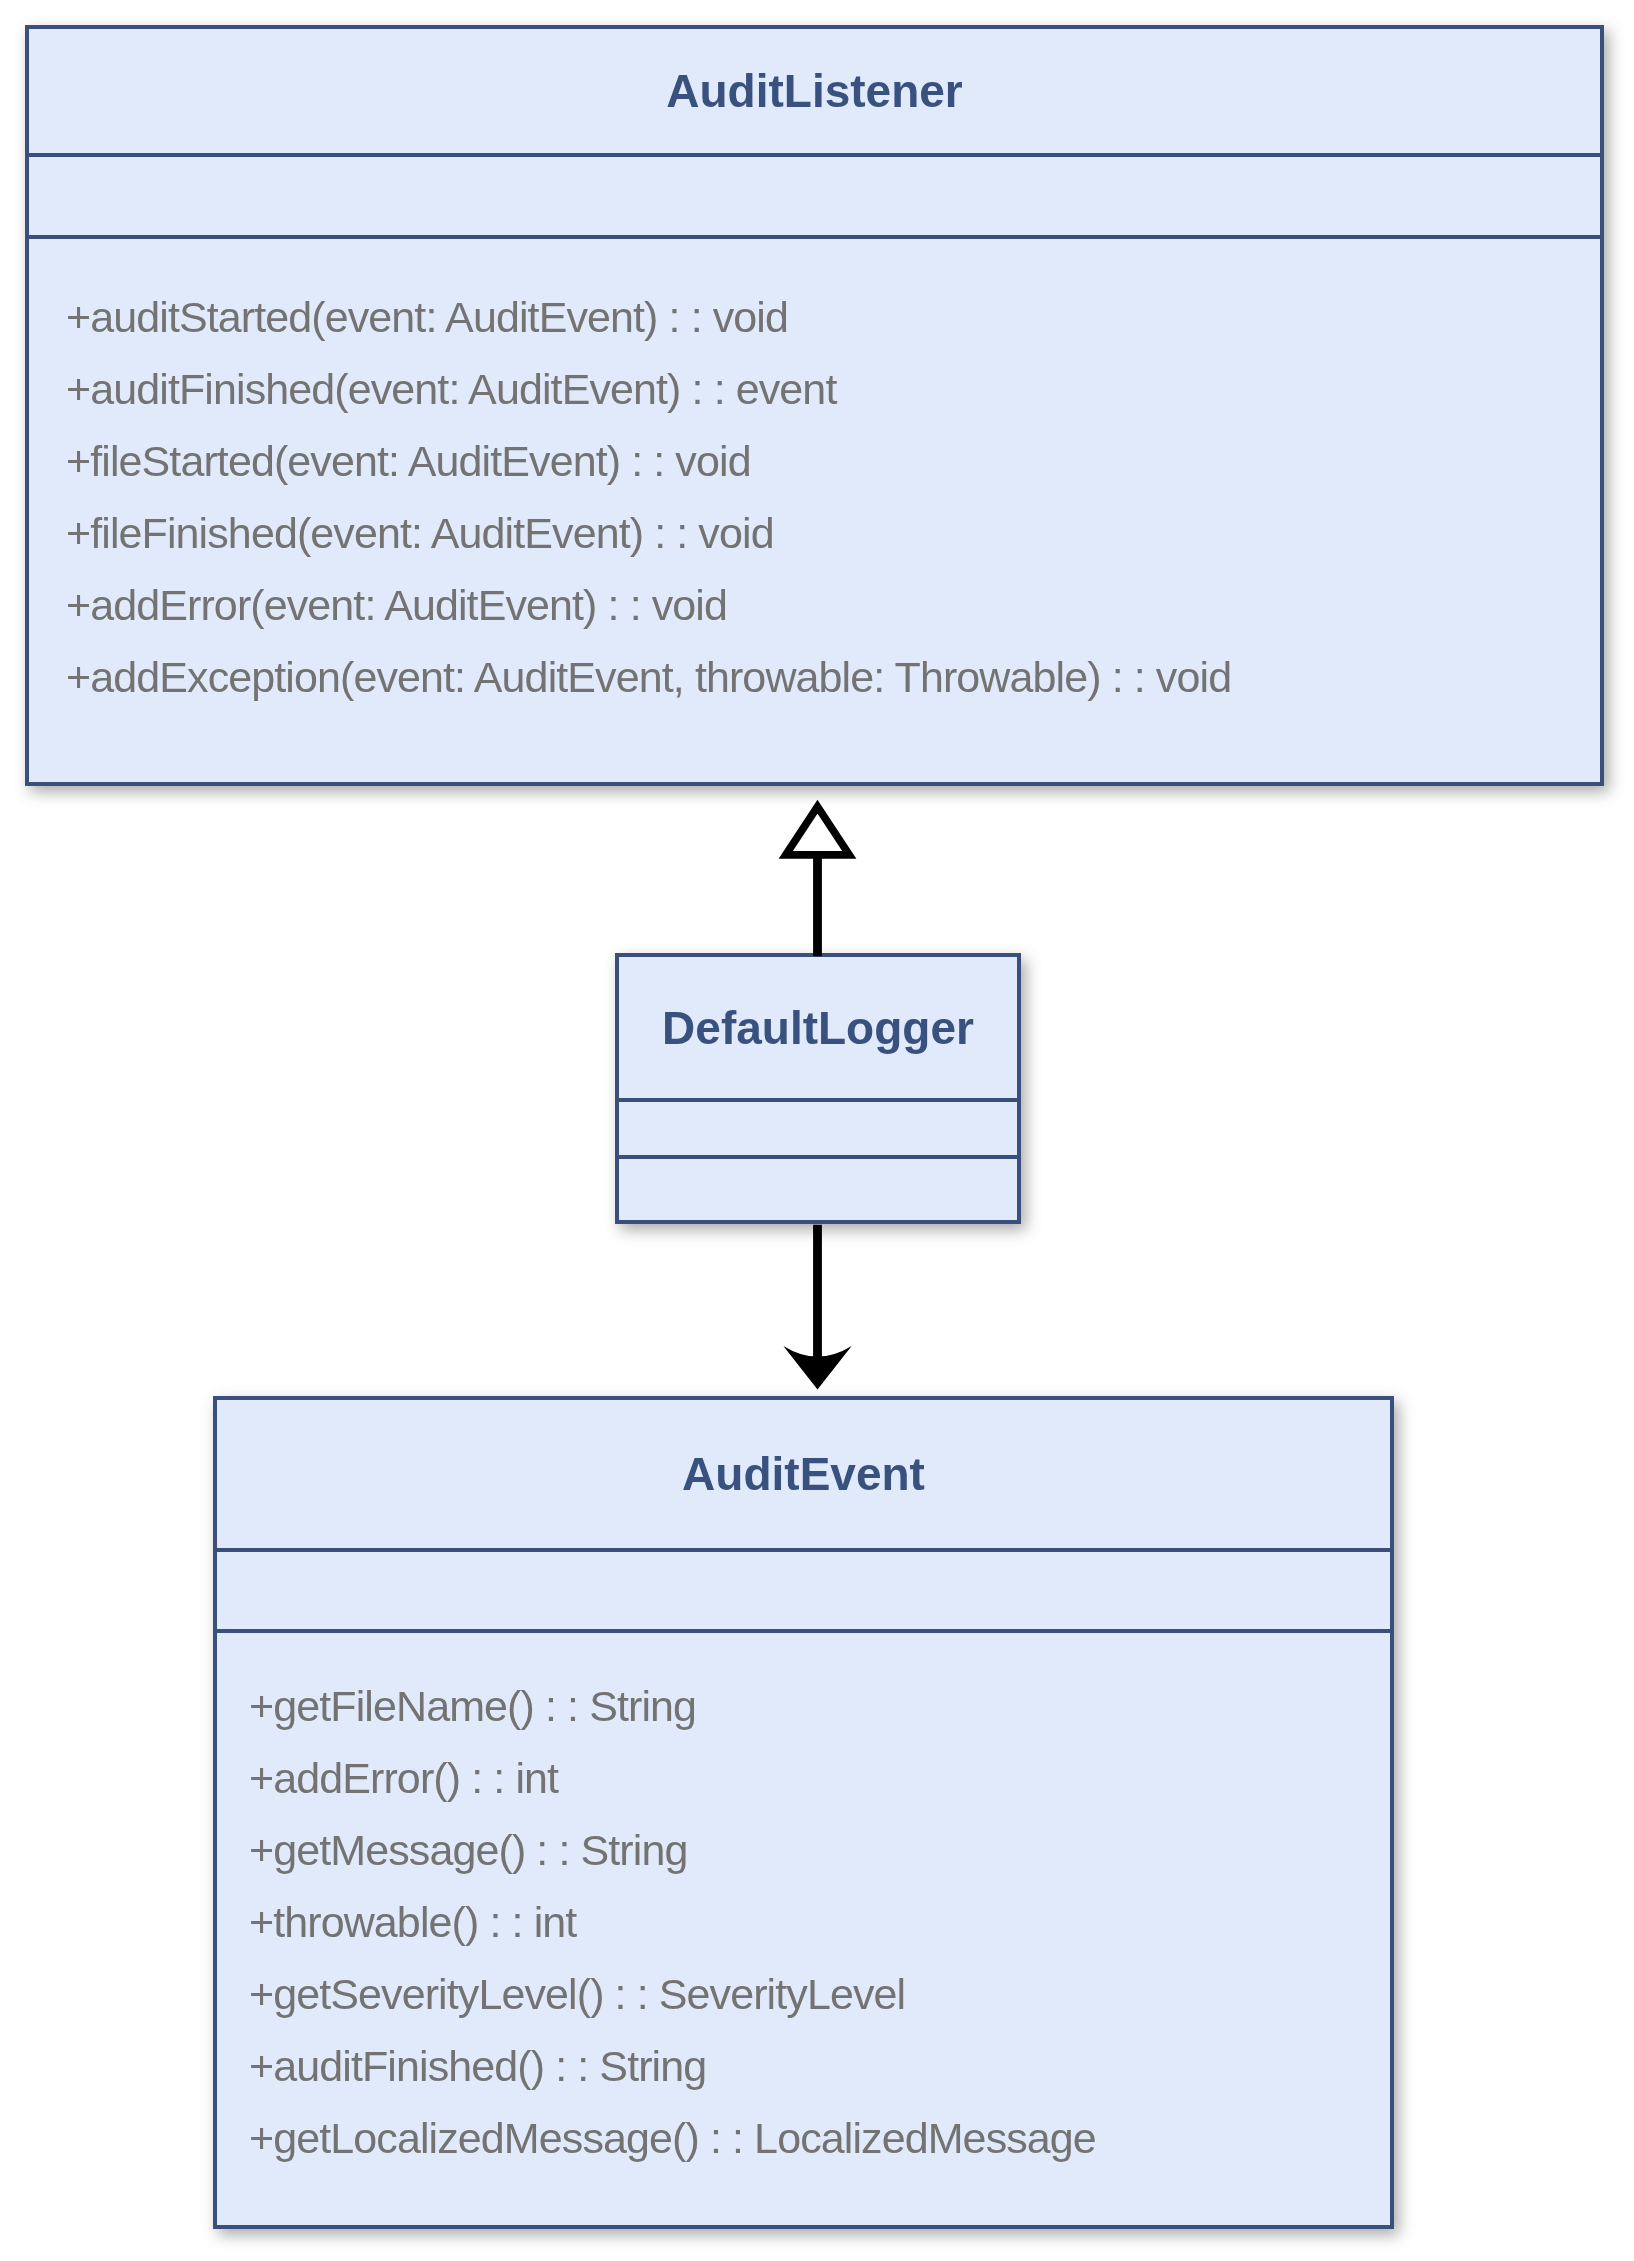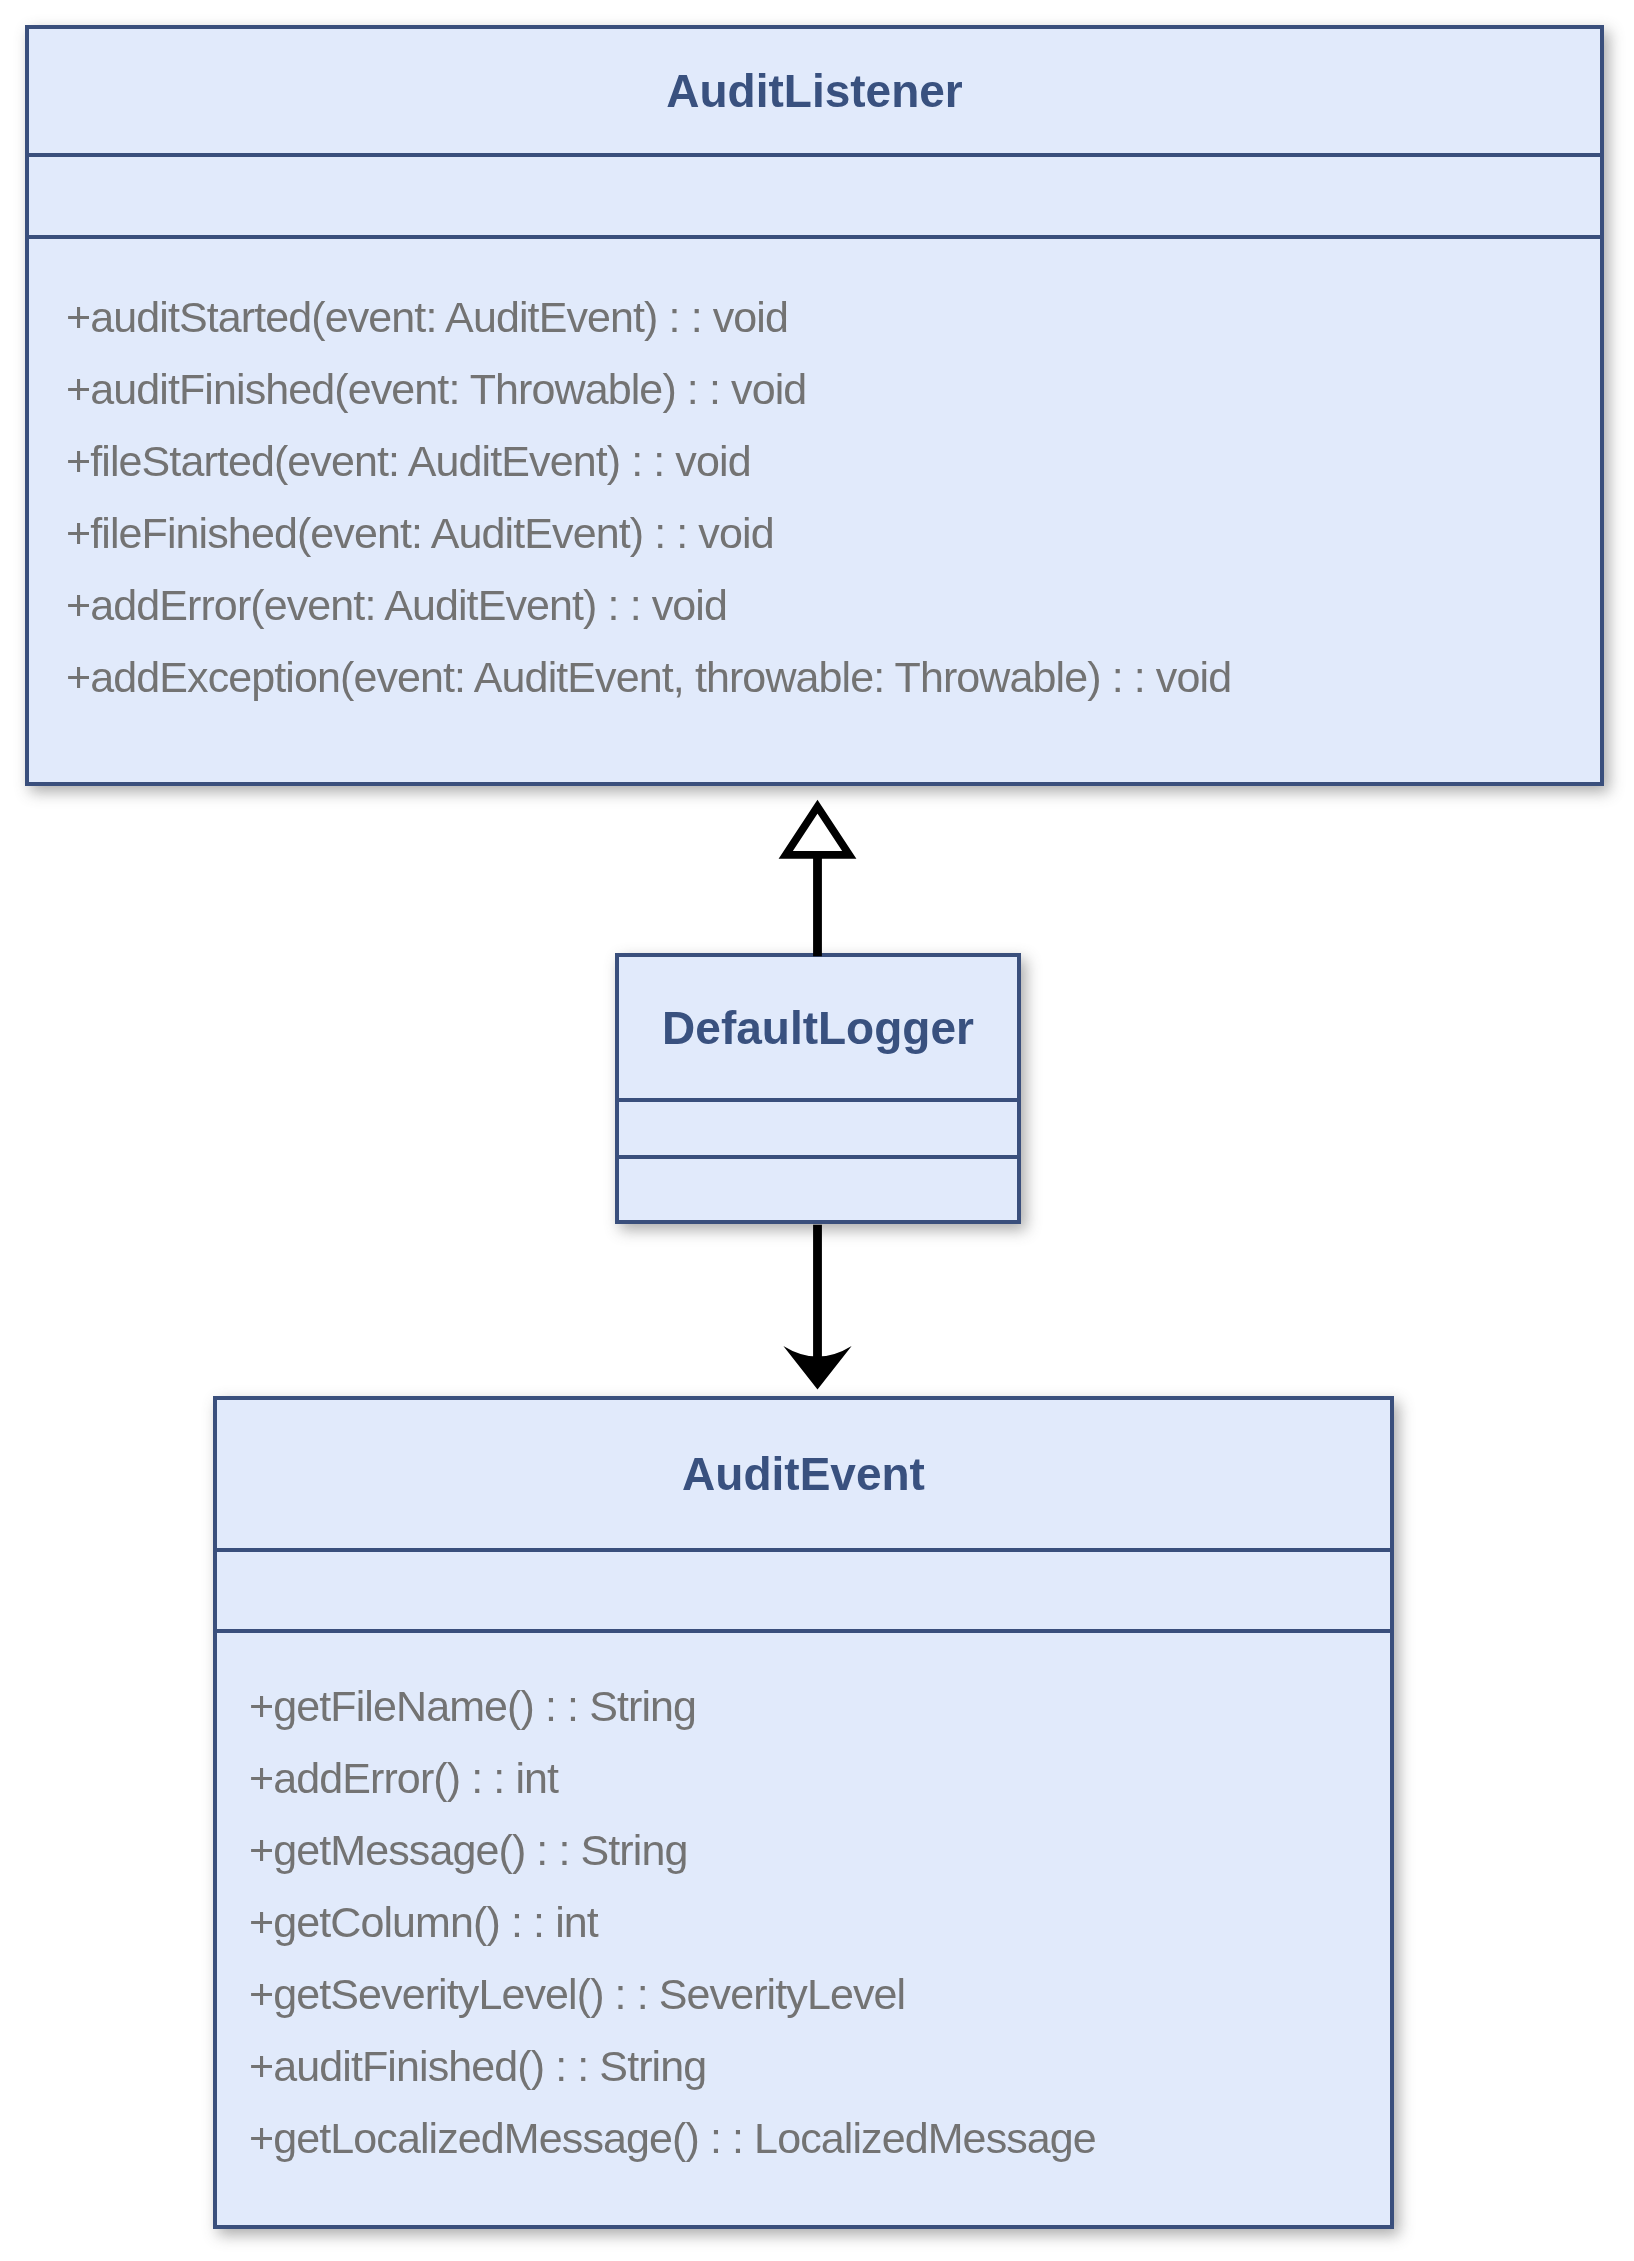--- a/index.html
+++ b/index.html
@@ -66,42 +66,42 @@
 </head>
 <body>
 
 <div class="canvas">
 
   <div class="uml-class class-auditlistener">
     <div class="compartment title-compartment">AuditListener</div>
     <div class="compartment attrs-compartment divided"></div>
     <div class="compartment methods-compartment divided">
       <div>+auditStarted(event: AuditEvent) : : void</div>
-      <div>+auditFinished(event: Throwable) : : void</div>
+      <div>+auditFinished(event: AuditEvent) : : event</div>
       <div>+fileStarted(event: AuditEvent) : : void</div>
       <div>+fileFinished(event: AuditEvent) : : void</div>
       <div>+addError(event: AuditEvent) : : void</div>
       <div>+addException(event: AuditEvent, throwable: Throwable) : : void</div>
     </div>
   </div>
 
   <div class="uml-class class-defaultlogger">
     <div class="compartment title-compartment">DefaultLogger</div>
     <div class="compartment attrs-compartment divided"></div>
     <div class="compartment methods-compartment divided"></div>
   </div>
 
   <div class="uml-class class-auditevent">
     <div class="compartment title-compartment">AuditEvent</div>
     <div class="compartment attrs-compartment divided"></div>
     <div class="compartment methods-compartment divided">
       <div>+getFileName() : : String</div>
       <div>+addError() : : int</div>
       <div>+getMessage() : : String</div>
-      <div>+getColumn() : : int</div>
+      <div>+throwable() : : int</div>
       <div>+getSeverityLevel() : : SeverityLevel</div>
       <div>+auditFinished() : : String</div>
       <div>+getLocalizedMessage() : : LocalizedMessage</div>
     </div>
   </div>
 
   <svg class="connectors" viewBox="0 0 2776 3840">
 
     <g>
       <line x1="1388" y1="1456" x2="1388" y2="1624" stroke="#000000" stroke-width="15"></line>

